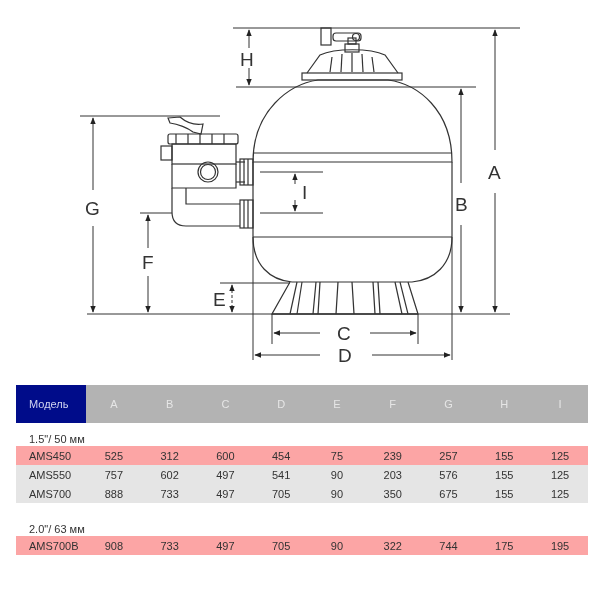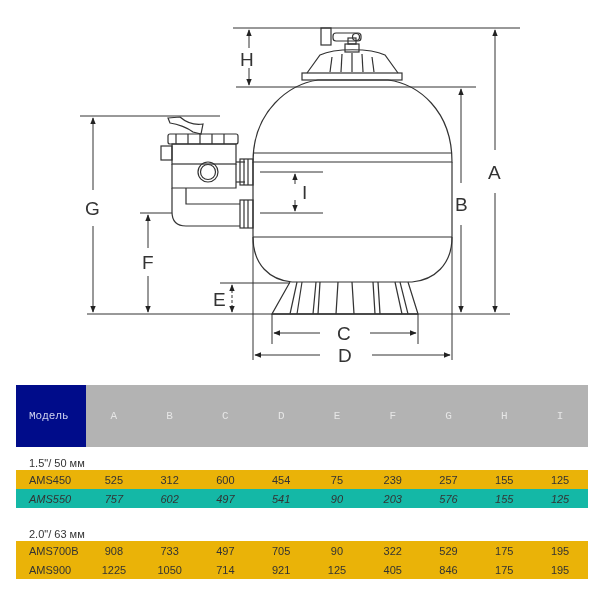--- a/index.html
+++ b/index.html
@@ -1,28 +1,28 @@
 <!DOCTYPE html>
 <html><head>
 <meta charset="utf-8">
 <style>
   html, body { margin: 0; padding: 0; background: #ffffff; }
   body { width: 603px; height: 603px; position: relative; overflow: hidden; font-family: "Liberation Sans", sans-serif; }
   #diagram { position: absolute; left: 0; top: 0; width: 603px; height: 380px; }
   #diagram svg { display: block; }
   .dim-label { font-family: "Liberation Sans", sans-serif; font-size: 19px; fill: #333; }
   #spec-table { position: absolute; left: 16px; top: 385px; width: 572px; border-collapse: collapse; table-layout: fixed; font-size: 11px; color: #333; }
-  #spec-table th { height: 30px; padding: 16px; font-weight: normal; background: #b3b3b3; color: #e6e6e6; text-align: center; font-size: 11px; font-family: Liberation Mono, monospace; }
+  #spec-table th { height: 30px; padding: 4px; font-weight: normal; background: #b3b3b3; color: #e6e6e6; text-align: center; font-size: 11px; }
   #spec-table th.model-col { background: #000c8a; color: #d0d4f0; text-align: left; padding-left: 13px; }
   #spec-table td { height: 19px; padding: 0; text-align: center; }
   #spec-table td.model { text-align: left; padding-left: 13px; }
   #spec-table tr.group td { height: 22px; text-align: left; padding-left: 13px; vertical-align: bottom; padding-bottom: 1px; }
   #spec-table tr.spacer td { height: 10px; }
-  #spec-table tr.odd td { background: #eab308; }
-  #spec-table tr.even td { background: #14b8a6; font-style: italic; }
+  #spec-table tr.odd td { background: #fca5a5; }
+  #spec-table tr.even td { background: #e5e5e5; }
 </style>
 </head>
 <body>
 
 <div id="diagram">
 <svg width="603" height="380" viewBox="0 0 603 380" xmlns="http://www.w3.org/2000/svg" stroke="#333" fill="none" stroke-width="1.2">
   <defs>
     <marker id="ah" viewBox="0 0 10 10" refX="9" refY="5" markerWidth="7" markerHeight="7" orient="auto-start-reverse">
       <path d="M0,1 L10,5 L0,9 z" fill="#222" stroke="none"></path>
     </marker>
@@ -190,44 +190,44 @@
         <td>757</td>
         <td>602</td>
         <td>497</td>
         <td>541</td>
         <td>90</td>
         <td>203</td>
         <td>576</td>
         <td>155</td>
         <td>125</td>
       </tr>
+      <tr class="even">
+        <td class="model">AMS700</td>
+        <td>888</td>
+        <td>733</td>
+        <td>497</td>
+        <td>705</td>
+        <td>90</td>
+        <td>350</td>
+        <td>675</td>
+        <td>155</td>
+        <td>125</td>
+      </tr>
       <tr class="spacer">
         <td colspan="10"></td>
       </tr>
       <tr class="group">
         <td colspan="10">2.0"/ 63 мм</td>
       </tr>
       <tr class="odd">
         <td class="model">AMS700B</td>
         <td>908</td>
         <td>733</td>
         <td>497</td>
         <td>705</td>
         <td>90</td>
         <td>322</td>
-        <td>529</td>
+        <td>744</td>
         <td>175</td>
         <td>195</td>
       </tr>
-      <tr class="odd">
-        <td class="model">AMS900</td>
-        <td>1225</td>
-        <td>1050</td>
-        <td>714</td>
-        <td>921</td>
-        <td>125</td>
-        <td>405</td>
-        <td>846</td>
-        <td>175</td>
-        <td>195</td>
-      </tr>
     </tbody>
 </table>
 
 </body></html>

